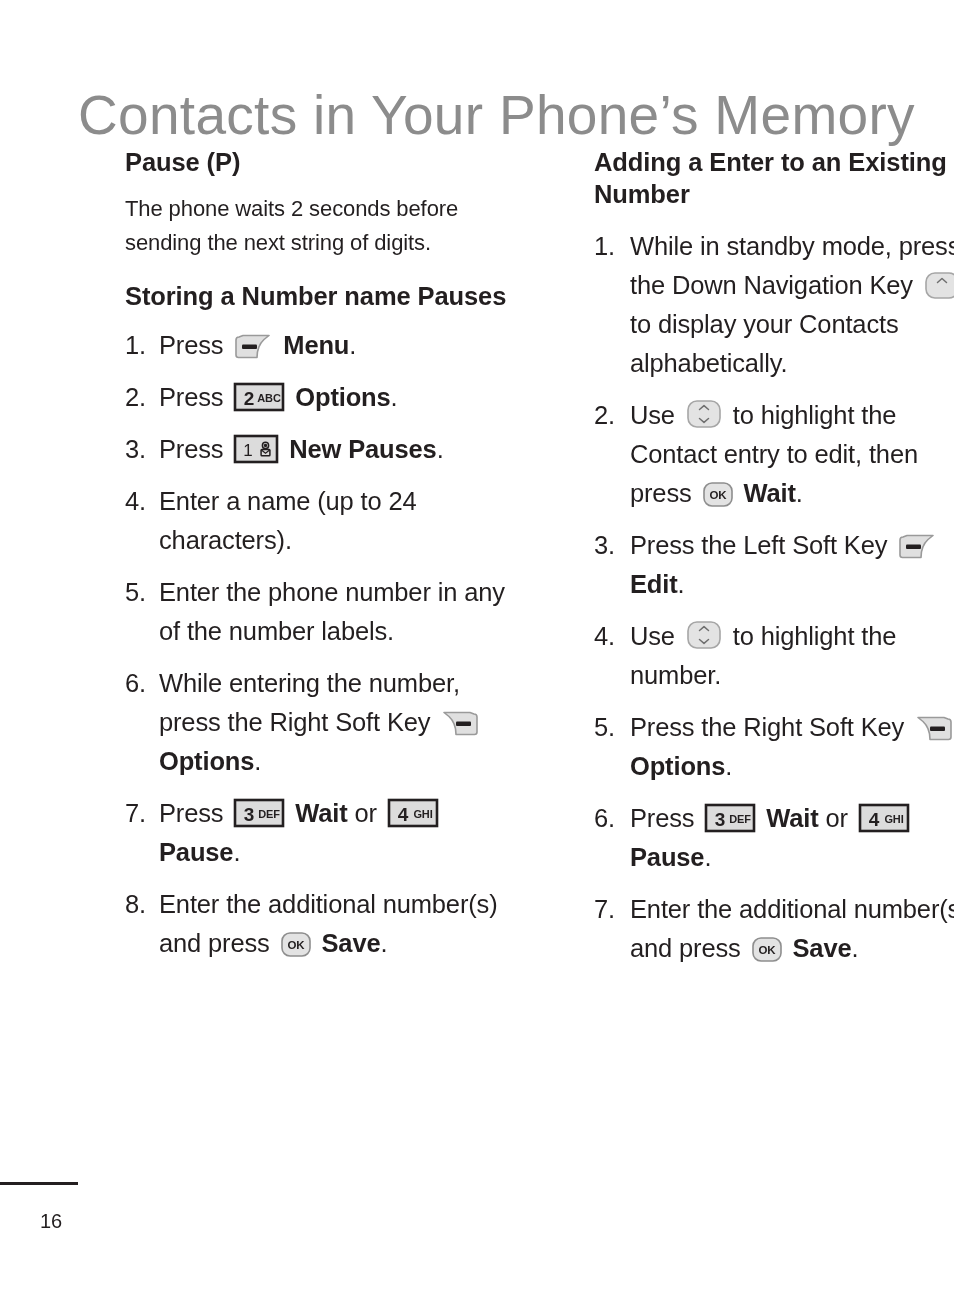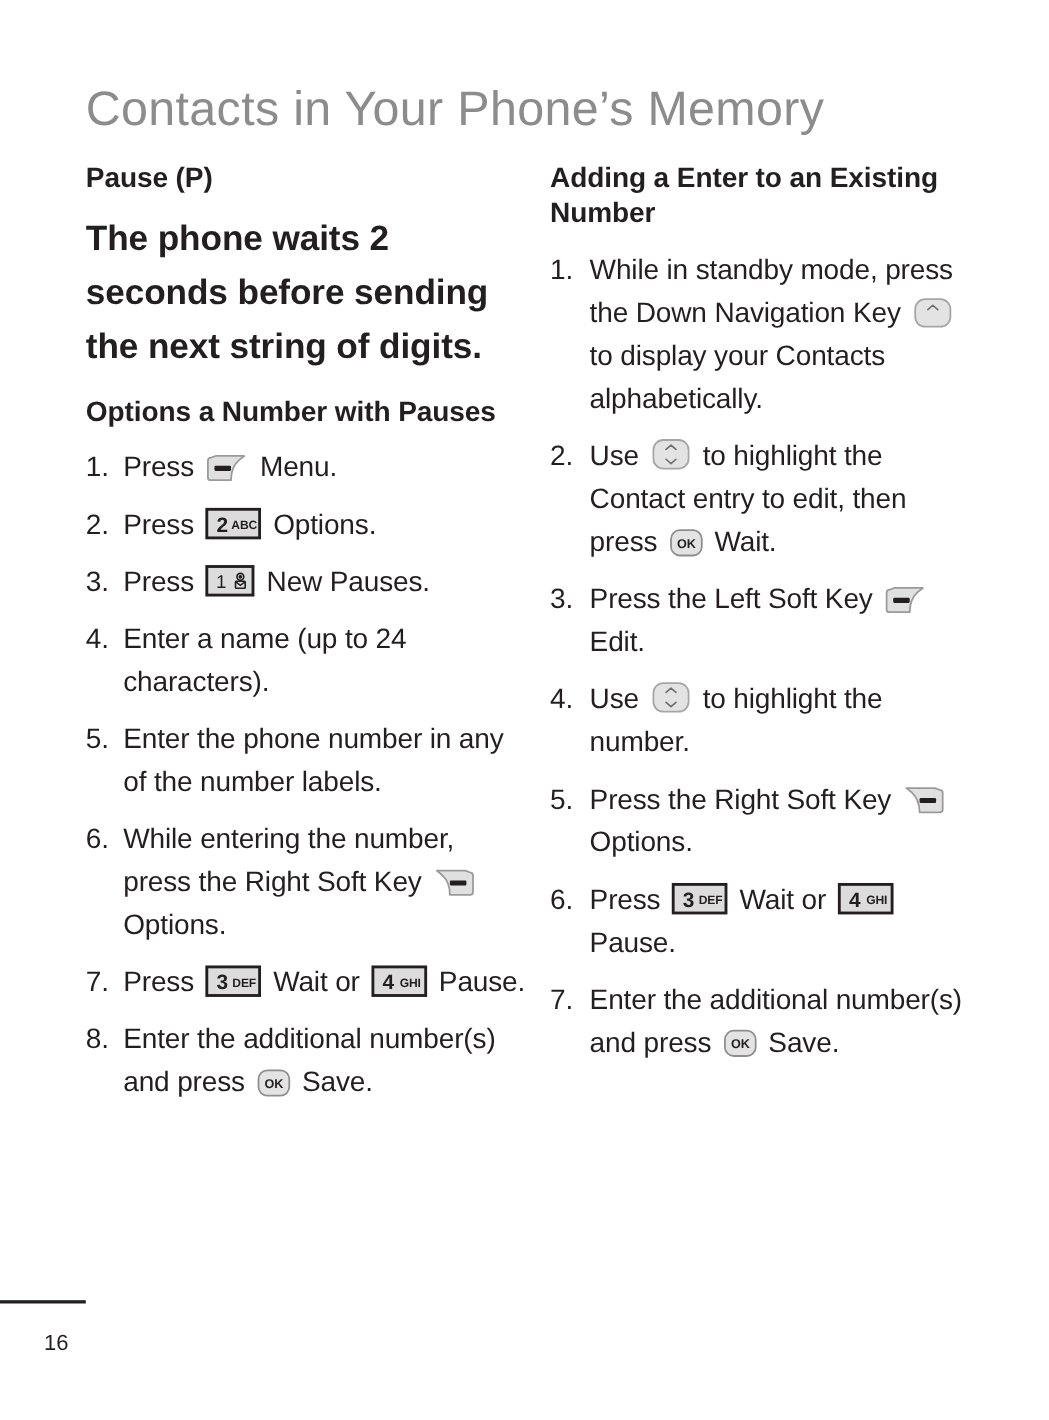--- a/index.html
+++ b/index.html
@@ -19,21 +19,21 @@
   .page {
     position: absolute;
     inset: 0;
   }
 
   
   .page-title {
     position: absolute;
     left: 78px;
     top: 46px;
-    font-size: 44px;
+    font-size: 55px;
     font-weight: 400;
     letter-spacing: 0.3px;
     color: #8c8c8c;
     white-space: nowrap;
   }
 
   
   .columns {
     position: absolute;
     left: 0;
@@ -41,40 +41,41 @@
     top: 146px;
     display: flex;
     gap: 22px;
     padding: 0 62px 0 78px;
     box-sizing: border-box;
     align-items: flex-start;
   }
   .col {
     width: 400px;
     flex: 0 0 400px;
+    margin-left: 47px;
   }
   .col.right {
     width: 392px;
     flex: 0 0 392px;
   }
 
   h2.section-heading {
     font-size: 25.5px;
     font-weight: 700;
     line-height: 1.27;
     margin: 0 0 16px 0;
     letter-spacing: -0.1px;
   }
   h2.section-heading.tight {
     margin-bottom: 14px;
   }
 
   p.body-text {
-    font-size: 32px;
-    font-weight: 700;
+    font-size: 22px;
+    font-weight: 400;
     line-height: 1.53;
     margin: 0 0 20px 0;
     letter-spacing: -0.1px;
   }
 
   ol.steps {
     list-style: none;
     margin: 0;
     padding: 0;
     font-size: 25.5px;
@@ -93,21 +94,21 @@
     font-weight: 400;
   }
   ol.steps > li .step-body {
     flex: 1 1 auto;
   }
   .right ol.steps > li .num {
     min-width: 36px;
   }
 
   b, .bold {
-    font-weight: 400;
+    font-weight: 700;
   }
 
   
   .keyicon {
     display: inline-block;
     vertical-align: -6px;
     line-height: 0;
     margin: 0 3px;
   }
   .keyicon svg { display: block; }
@@ -137,21 +138,21 @@
 
   <h1 class="page-title">Contacts in Your Phone’s Memory</h1>
 
   <div class="columns">
 
     <div class="col left">
       <h2 class="section-heading tight">Pause (P)</h2>
 
       <p class="body-text">The phone waits 2 seconds before sending the next string of digits.</p>
 
-      <h2 class="section-heading tight">Options a Number with Pauses</h2>
+      <h2 class="section-heading tight">Storing a Number name Pauses</h2>
 
       <ol class="steps">
           <li>
             <span class="num">1.</span>
             <span class="step-body">Press <span class="keyicon"><svg width="40" height="26" viewBox="0 0 40 26">
                   <path d="M6 3 Q3 3 3 6 L3 21 Q3 23.5 5.5 23.5 L24 23.5 Q24 12 31 5.5 L36 1.5 L10 1.5 Z" fill="#e0e0e0" stroke="#9a9a9a" stroke-width="1.6" stroke-linejoin="round"></path>
                   <rect x="9" y="10.5" width="15" height="4.6" rx="1" fill="#231f20"></rect>
                 </svg></span><b> Menu</b>.</span>
           </li>
           <li>

